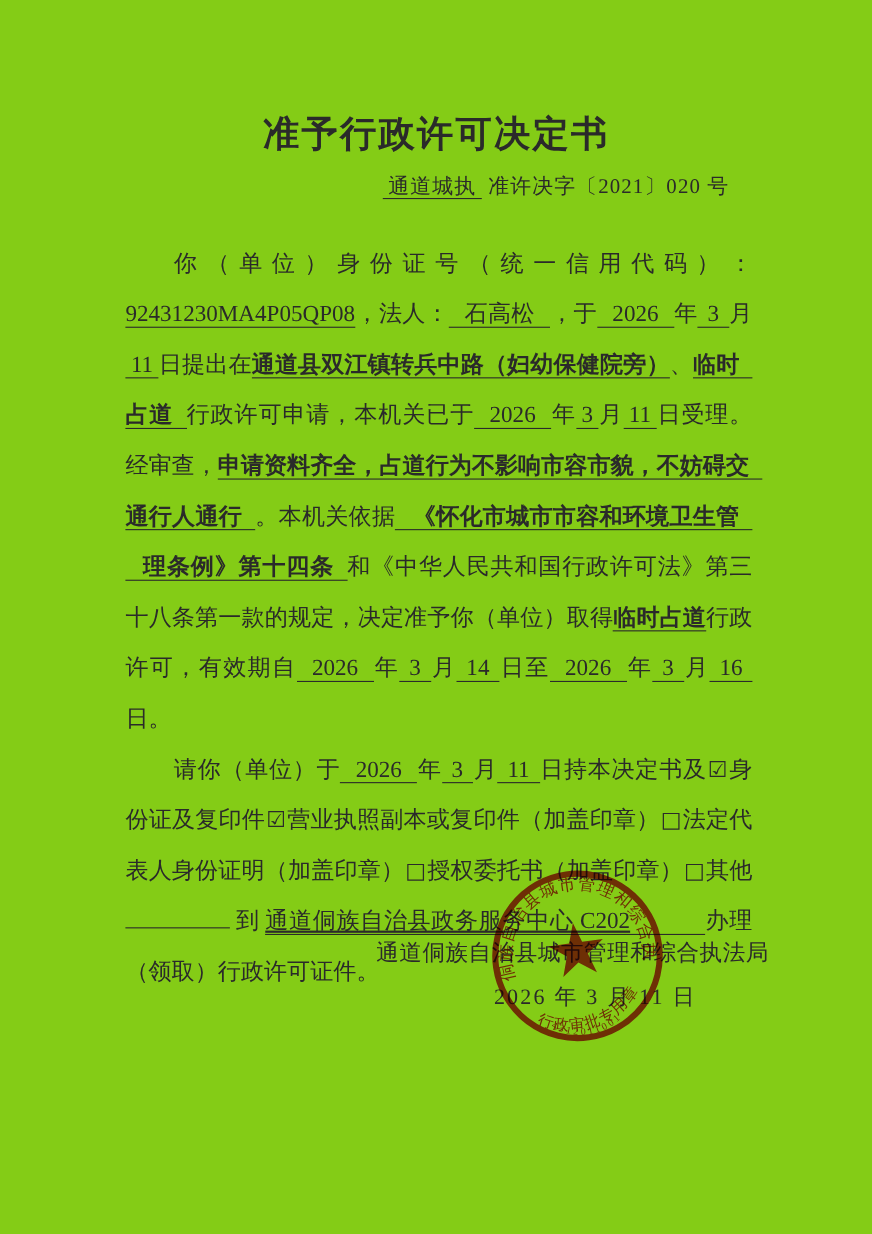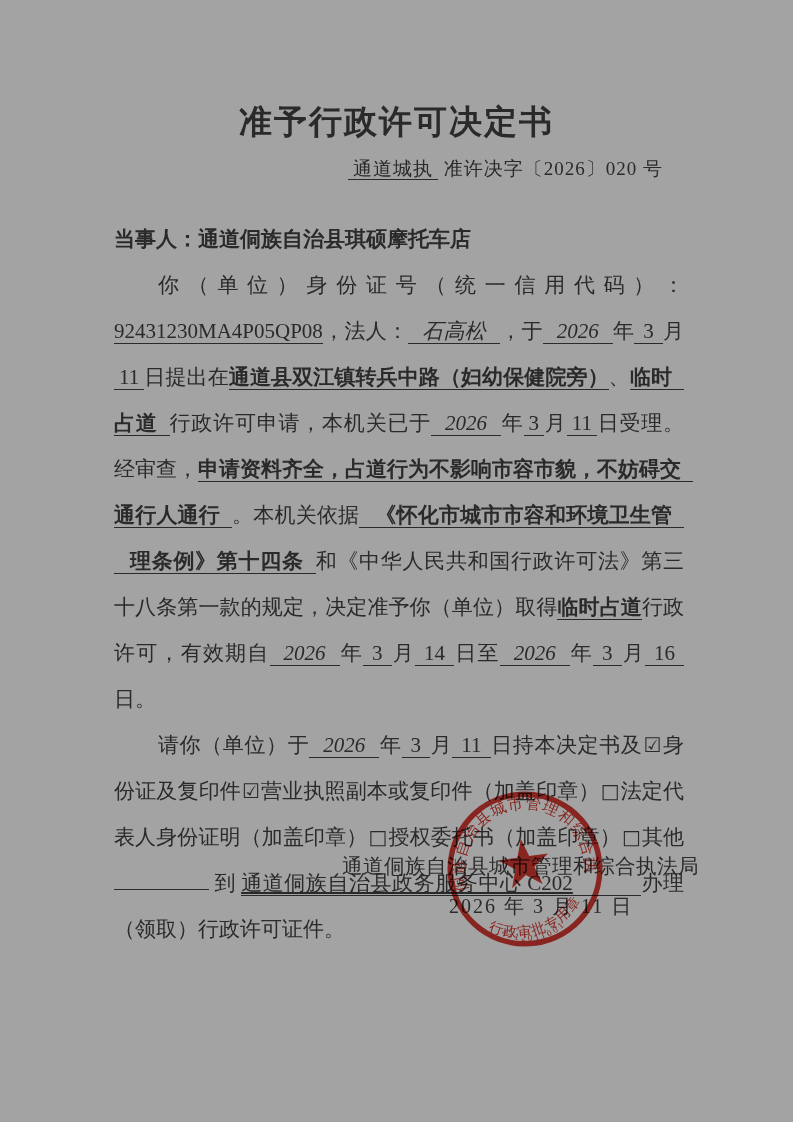--- a/index.html
+++ b/index.html
@@ -1,18 +1,18 @@
 <!DOCTYPE html>
 <html><head>
 <meta charset="utf-8">
 <style>
   html,body{margin:0;padding:0;background:#e8e8e8;}
   .page{
     position:relative;width:793px;height:1122px;margin:0 auto;
-    background:#a3a3a3;color:#2a2a2a;
+    background:#84cc16;color:#2a2a2a;
     font-family:"Liberation Serif","DejaVu Serif",serif;
     overflow:hidden;
   }
   .title{
     position:absolute;top:100px;left:0;width:100%;
     text-align:center;font-size:33px;font-weight:bold;letter-spacing:2px;
     font-family:"Liberation Sans","DejaVu Sans",sans-serif;
     margin:0;
   }
   .doc-no{
@@ -24,21 +24,21 @@
     font-size:21px;line-height:46px;text-align:justify;
   }
   .para{margin:0;}
   .indent{text-indent:44px;}
   .party{font-weight:bold;margin:0;}
   .b{font-weight:bold;}
   .u{border-bottom:1.6px solid #2a2a2a;box-decoration-break:clone;-webkit-box-decoration-break:clone;}
   .bu{font-weight:bold;border-bottom:1.6px solid #2a2a2a;box-decoration-break:clone;margin-top:47px;-webkit-box-decoration-break:clone;}
   .pad-sm{padding:0 5px;}
   .pad-md{padding:0 9px;}
-  .pad-lg{padding:0 14px;font-style:italic;}
+  .pad-lg{padding:0 14px;}
   .pr-md{padding-right:12px;}
   .pr-xl{padding-right:68px;text-decoration:underline;}
   .pad-both{padding:0 12px 0 16px;}
   .pad-ch{padding:0 5px;}
   .blank{display:inline-block;width:95px;height:1em;border-bottom:1.6px solid #2a2a2a;vertical-align:baseline;}
   .cb{font-family:"DejaVu Sans","Liberation Sans",sans-serif;font-size:20px;padding:0 1px;}
   .sig-org{position:absolute;top:852px;left:342px;font-size:20.5px;letter-spacing:0.5px;white-space:nowrap;}
   .sig-date{position:absolute;top:893px;left:449px;font-size:20px;letter-spacing:2px;white-space:nowrap;}
   .stamp{
     position:absolute;left:424px;top:768px;width:202px;height:202px;
@@ -49,28 +49,25 @@
 </style>
 </head>
 <body>
 
 <div class="page">
 
   <h1 class="title">准予行政许可决定书</h1>
 
   <div class="doc-no">
     <span class="u pad-sm">通道城执</span>
-    <span>准许决字〔2026〕020 号</span>
+    <span>准许决字〔2021〕020 号</span>
   </div>
 
   <div class="content">
 
-    <p class="para party">
-      <span class="b">当事人：</span><span class="b">通道侗族自治县琪硕摩托车店</span>
-    </p>
 
     <p class="para indent">
       <span>你（单位）身份证号（统一信用代码）：</span><span class="u">92431230MA4P05QP08</span><span>，法人：</span><span class="u pad-lg">石高松</span><span>，于</span><span class="u pad-lg">2026</span><span>年</span><span class="u pad-md">3</span><span>月</span><span class="u pad-sm">11</span><span>日提出在</span><span class="bu">通道县双江镇转兵中路（妇幼保健院旁）</span><span>、</span><span class="bu pr-md">临时占道</span><span>行政许可申请，本机关已于</span><span class="u pad-lg">2026</span><span>年</span><span class="u pad-sm">3</span><span>月</span><span class="u pad-sm">11</span><span>日受理。经审查，</span><span class="bu pr-md">申请资料齐全，占道行为不影响市容市貌，不妨碍交通行人通行</span><span>。本机关依据</span><span class="bu pad-both">《怀化市城市市容和环境卫生管理条例》第十四条</span><span>和《中华人民共和国行政许可法》第三十八条第一款的规定，决定准予你（单位）取得</span><span class="bu">临时占道</span><span>行政许可，有效期自</span><span class="u pad-lg">2026</span><span>年</span><span class="u pad-md">3</span><span>月</span><span class="u pad-md">14</span><span>日至</span><span class="u pad-lg">2026</span><span>年</span><span class="u pad-md">3</span><span>月</span><span class="u pad-md">16</span><span>日。</span>
     </p>
 
     <p class="para indent">
       <span>请你（单位）于</span><span class="u pad-lg">2026</span><span>年</span><span class="u pad-md">3</span><span>月</span><span class="u pad-md">11</span><span>日持本决定书及</span><span class="cb">☑</span><span>身份证及复印件</span><span class="cb">☑</span><span>营业执照副本或复印件（加盖印章）</span><span class="cb">□</span><span>法定代表人身份证明（加盖印章）</span><span class="cb">□</span><span>授权委托书（加盖印章）</span><span class="cb">□</span><span>其他</span><span class="blank"></span><span class="pad-ch">到</span><span class="u pr-xl">通道侗族自治县政务服务中心 C202</span><span>办理（领取）行政许可证件。</span>
     </p>
 
   </div>

